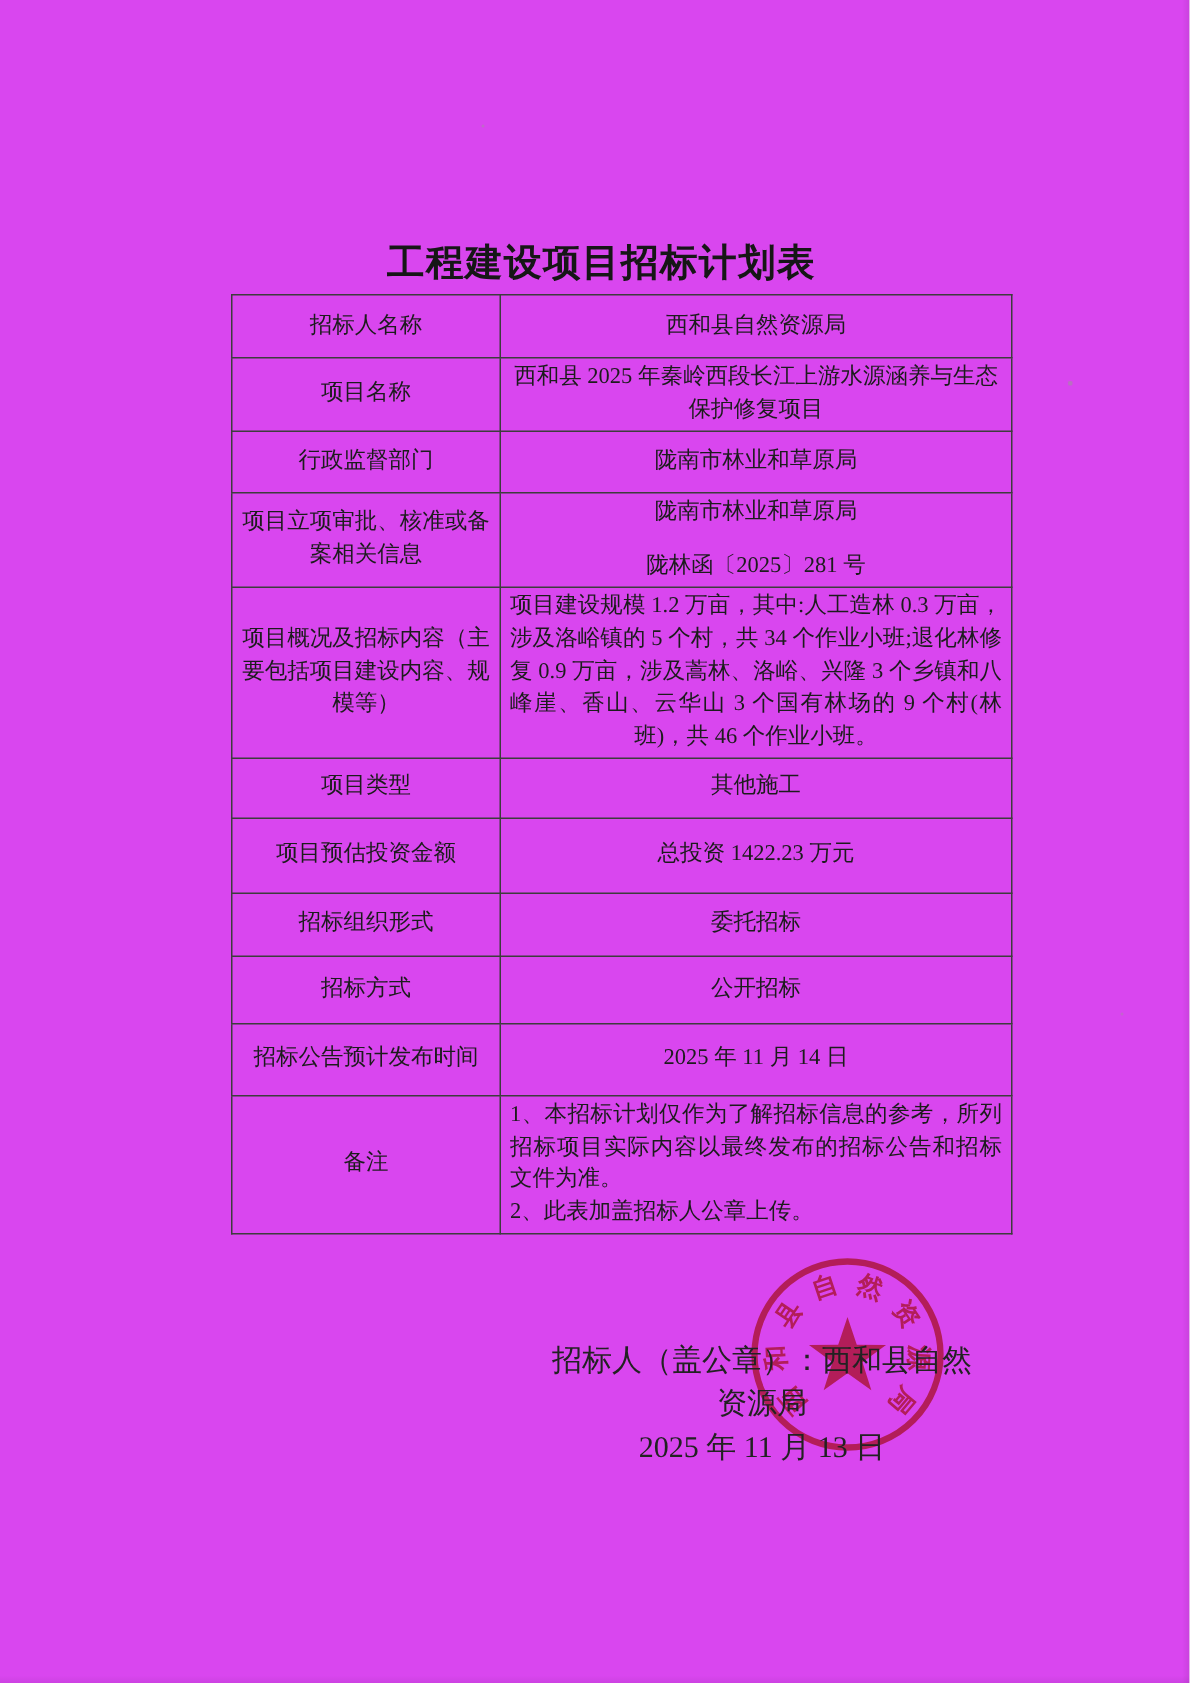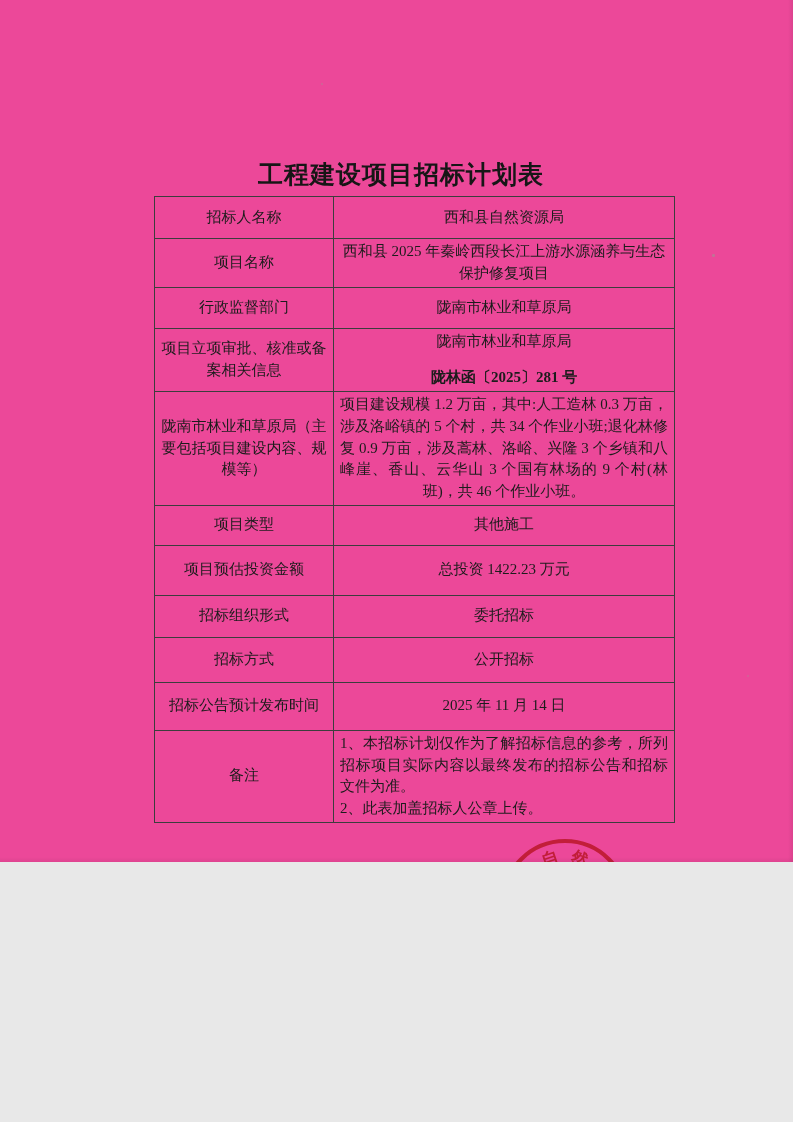--- a/index.html
+++ b/index.html
@@ -1,19 +1,19 @@
 <!DOCTYPE html>
 <html><head>
 <meta charset="utf-8">
 <style>
   html,body{margin:0;padding:0;background:#e8e8e8;}
   .page{
     position:relative;
-    width:793px;height:862px;
-    background:#ec4899;
+    width:793px;height:1122px;
+    background:#d946ef;
     overflow:hidden;
     font-family:"Liberation Serif","DejaVu Serif",serif;
     color:#1c1c1c;
   }
   
   .page::after{
     content:"";position:absolute;right:0;top:0;width:5px;height:100%;
     background:linear-gradient(to right,rgba(0,0,0,0),rgba(0,0,0,0.07));
     pointer-events:none;
   }
@@ -40,21 +40,21 @@
     padding:2px 6px;
   }
   td.lbl{width:166px;text-align:center;margin-left:17px;}
   td.val{width:328px;text-align:center;}
   td.val-just{
     text-align:justify;text-align-last:center;
     font-size:14.5px;line-height:1.52;padding:4px 9px;
   }
   td.val-left{text-align:left;padding:6px 10px;line-height:1.47;}
   .two-line span{display:block;}
-  .two-line span + span{margin-top:15px;font-weight:bold;}
+  .two-line span + span{margin-top:15px;}
   .remark-item{margin:0;text-align:justify;}
   
   tr.h42{height:42px;} tr.h43{height:43px;} tr.h41{height:41px;}
   tr.h55{height:55px;} tr.h112{height:112px;} tr.h40{height:40px;padding-left:48px;}
   tr.h50{height:50px;} tr.h45{height:45px;} tr.h48{height:48px;}
   tr.h91{height:91px;}
   .footer{
     position:absolute;left:366px;top:893px;width:284px;
     text-align:center;font-size:20px;line-height:29px;color:#222;
     z-index:3;
@@ -95,21 +95,21 @@
         <td class="val">陇南市林业和草原局</td>
       </tr>
       <tr class="h55">
         <td class="lbl">项目立项审批、核准或备案相关信息</td>
         <td class="val two-line">
           <span>陇南市林业和草原局</span>
           <span>陇林函〔2025〕281 号</span>
         </td>
       </tr>
       <tr class="h112">
-        <td class="lbl">陇南市林业和草原局（主要包括项目建设内容、规模等）</td>
+        <td class="lbl">项目概况及招标内容（主要包括项目建设内容、规模等）</td>
         <td class="val val-just">项目建设规模 1.2 万亩，其中:人工造林 0.3 万亩，涉及洛峪镇的 5 个村，共 34 个作业小班;退化林修复 0.9 万亩，涉及蒿林、洛峪、兴隆 3 个乡镇和八峰崖、香山、云华山 3 个国有林场的 9 个村(林班)，共 46 个作业小班。</td>
       </tr>
       <tr class="h40">
         <td class="lbl">项目类型</td>
         <td class="val">其他施工</td>
       </tr>
       <tr class="h50">
         <td class="lbl">项目预估投资金额</td>
         <td class="val">总投资 1422.23 万元</td>
       </tr>

